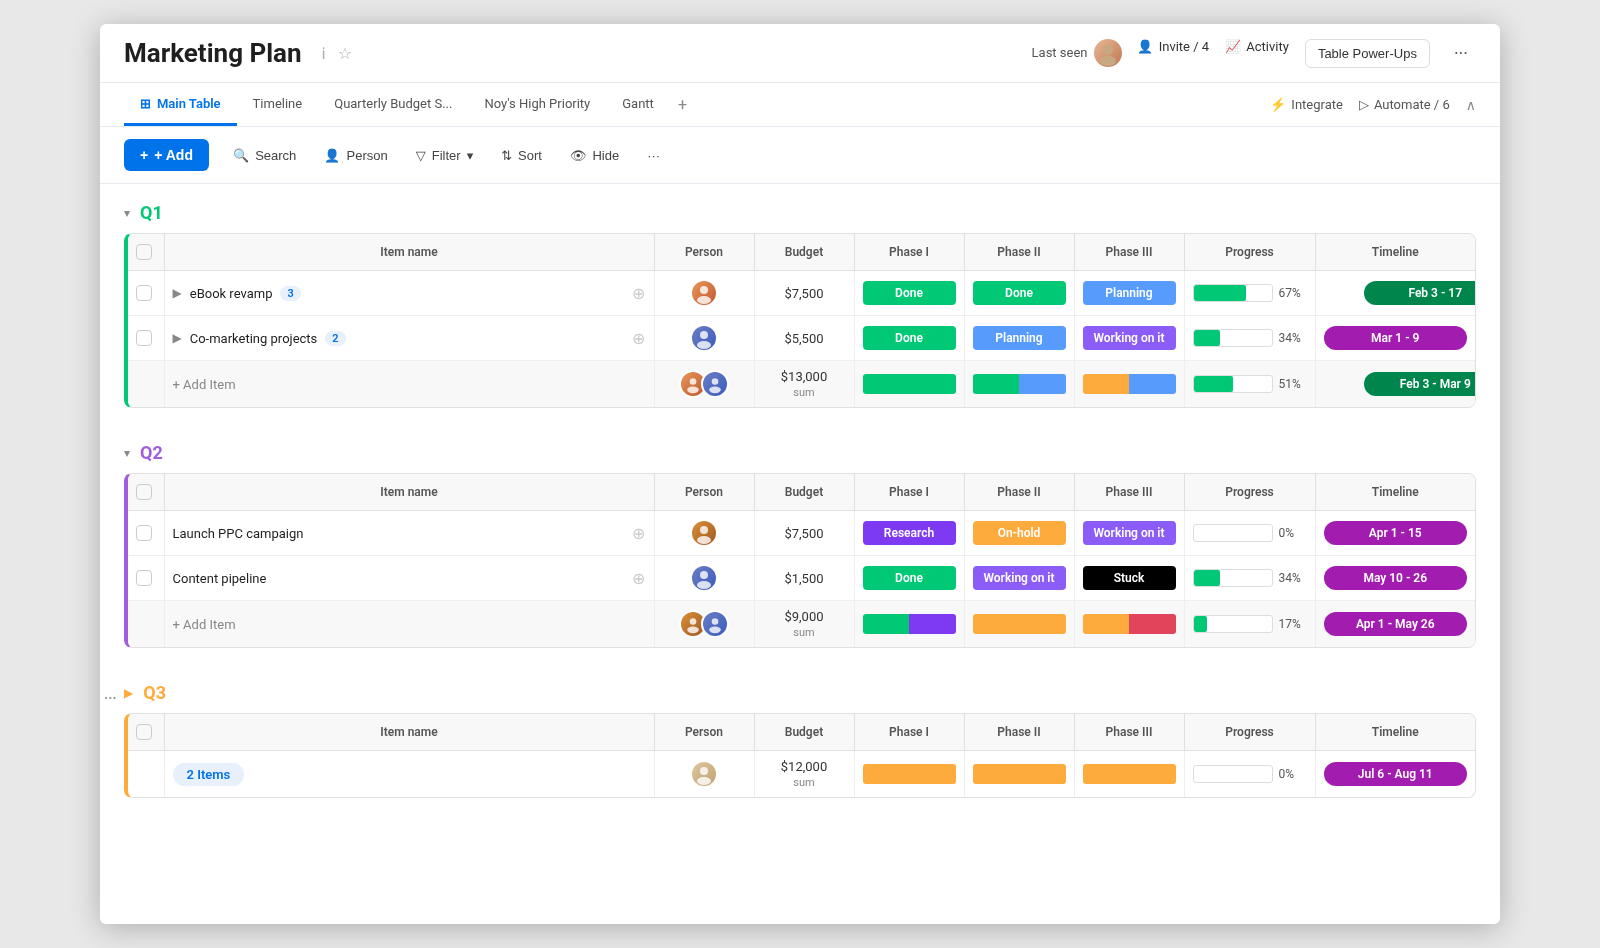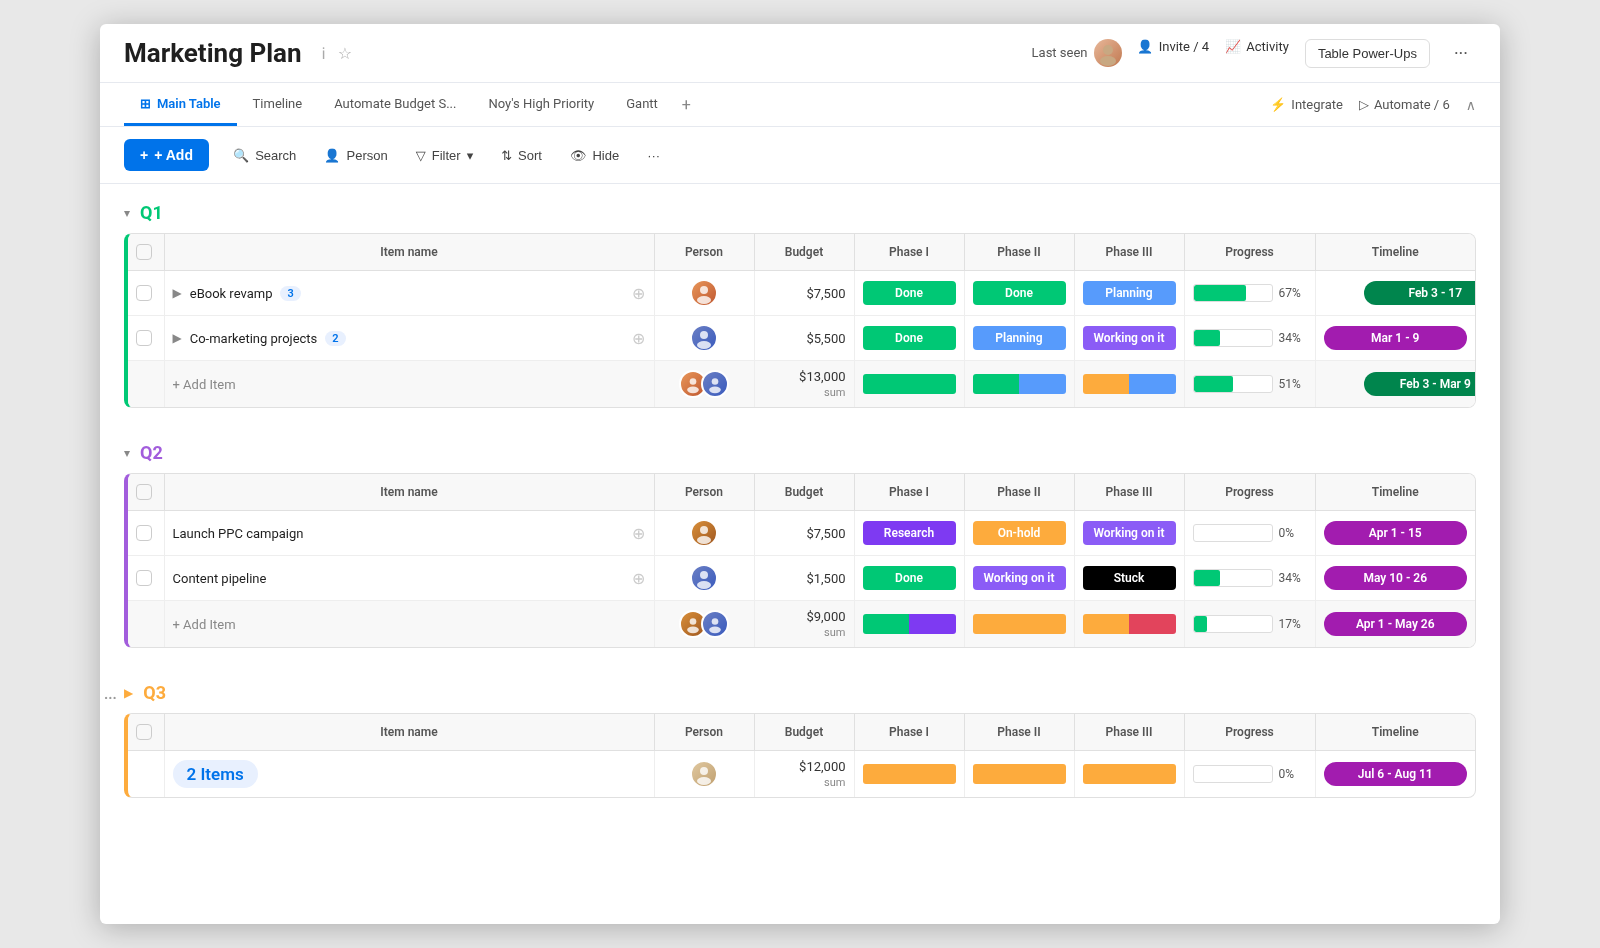--- a/index.html
+++ b/index.html
@@ -281,21 +281,21 @@
       margin-left: -6px;
       font-size: 10px;
       display: flex;
       align-items: center;
       justify-content: center;
       color: #fff;
       font-weight: 600;
     }
     .person-av:first-child { margin-left: 0; }
     
-    .budget-cell { text-align: right; font-size: 13px; }
+    .budget-cell { text-align: center; font-size: 13px; }
     .budget-sum { font-size: 11px; color: #888; }
     
     .phase-chip {
       display: inline-flex;
       align-items: center;
       justify-content: center;
       padding: 5px 10px;
       border-radius: 4px;
       font-size: 12px;
       font-weight: 600;
@@ -355,21 +355,21 @@
       width: 100%;
     }
     .sp-seg { height: 100%; }
     
     .add-item-text { color: #888; font-size: 13px; cursor: pointer; }
     .items-badge {
       background: #e8f0fe;
       color: #0073ea;
       border-radius: 20px;
       padding: 4px 14px;
-      font-size: 17px;
+      font-size: 13px;
       font-weight: 600;
       cursor: pointer;
       text-align: right;
     }
     
     .col-cb { width: 36px; }
     .col-name { min-width: 360px; }
     .col-person { width: 100px; }
     .col-budget { width: 100px; }
     .col-phase { width: 110px; }
@@ -412,21 +412,21 @@
 
   <div class="tabs">
     <div class="tab active">
       <span>⊞</span>
       <span>Main Table</span>
     </div>
     <div class="tab">
       <span>Timeline</span>
     </div>
     <div class="tab">
-      <span>Automate Budget S...</span>
+      <span>Quarterly Budget S...</span>
     </div>
     <div class="tab">
       <span>Noy's High Priority</span>
     </div>
     <div class="tab">
       <span>Gantt</span>
     </div>
     <div class="tab-add">+</div>
     <div class="tabs-right">
       <div class="tabs-right-item">

